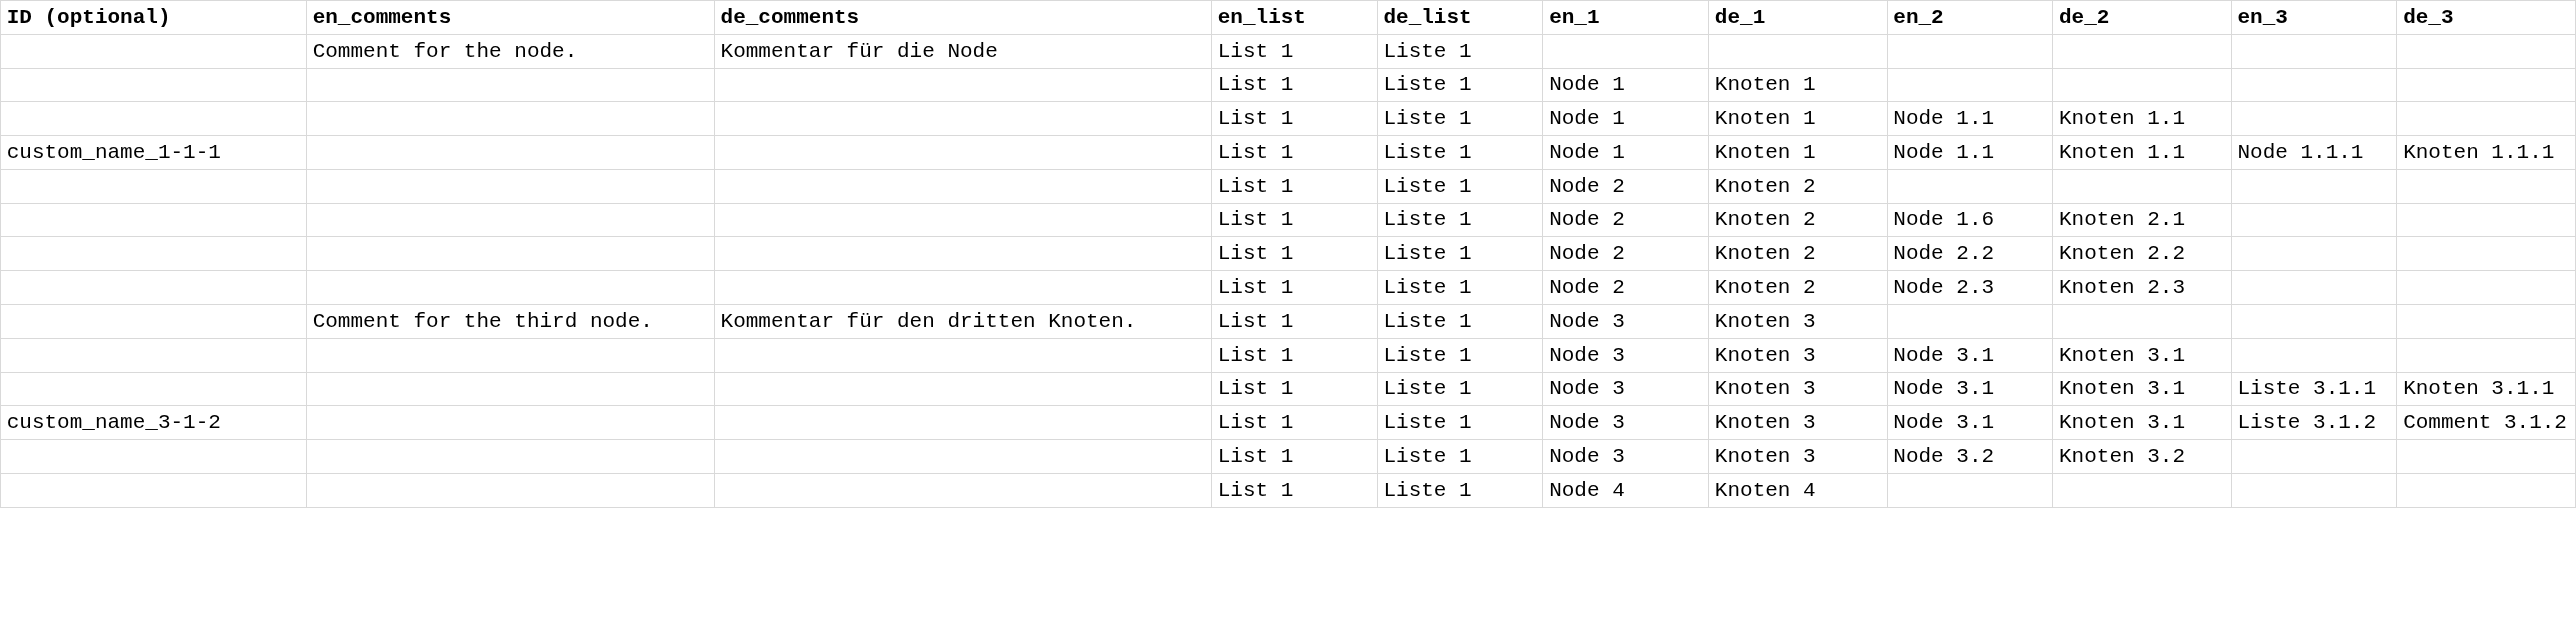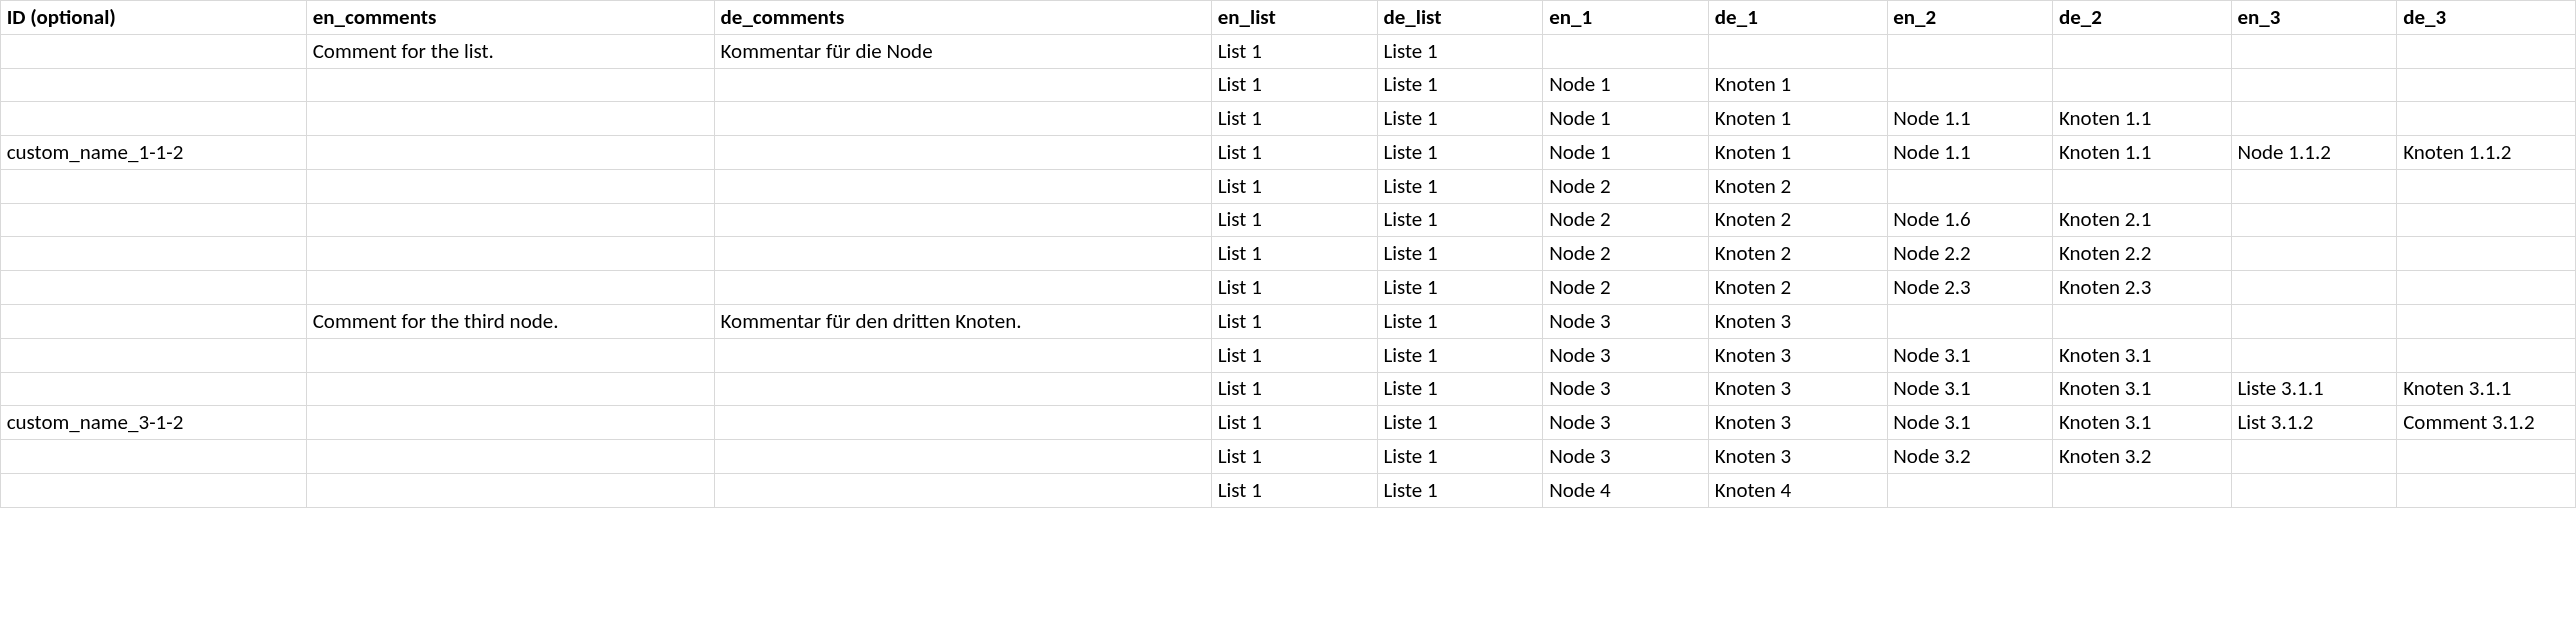--- a/index.html
+++ b/index.html
@@ -1,18 +1,18 @@
 <!DOCTYPE html>
 <html style="font-size:15.2px"><head>
 <meta charset="utf-8">
 <style>
   * { box-sizing: border-box; }
   html, body { margin: 0; padding: 0; }
   body { background: #fff; font-family: Calibri, "Segoe UI", Arial, sans-serif; font-size: 21px; color: #000; }
-  table { border-collapse: collapse; width: 100%; table-layout: fixed; }
+  table { border-collapse: collapse; width: 100%; table-layout: fixed; font-family: Liberation Mono, monospace; }
   th, td {
     border: 1px solid #d9d9d9;
     padding: 3.8px 7.6px 3.8px 5.7px;
     text-align: left;
     vertical-align: middle;
     white-space: nowrap;
     overflow: hidden;
     height: 32px;
     line-height: 1.2;
   }
@@ -57,21 +57,21 @@
       <th>de_1</th>
       <th>en_2</th>
       <th>de_2</th>
       <th>en_3</th>
       <th>de_3</th>
     </tr>
   </thead>
   <tbody id="tbody">
       <tr>
         <td></td>
-        <td>Comment for the list.</td>
+        <td>Comment for the node.</td>
         <td>Kommentar für die Node</td>
         <td>List 1</td>
         <td>Liste 1</td>
         <td></td>
         <td></td>
         <td></td>
         <td></td>
         <td></td>
         <td></td>
       </tr>
@@ -95,31 +95,31 @@
         <td>List 1</td>
         <td>Liste 1</td>
         <td>Node 1</td>
         <td>Knoten 1</td>
         <td>Node 1.1</td>
         <td>Knoten 1.1</td>
         <td></td>
         <td></td>
       </tr>
       <tr>
-        <td>custom_name_1-1-2</td>
+        <td>custom_name_1-1-1</td>
         <td></td>
         <td></td>
         <td>List 1</td>
         <td>Liste 1</td>
         <td>Node 1</td>
         <td>Knoten 1</td>
         <td>Node 1.1</td>
         <td>Knoten 1.1</td>
-        <td>Node 1.1.2</td>
-        <td>Knoten 1.1.2</td>
+        <td>Node 1.1.1</td>
+        <td>Knoten 1.1.1</td>
       </tr>
       <tr>
         <td></td>
         <td></td>
         <td></td>
         <td>List 1</td>
         <td>Liste 1</td>
         <td>Node 2</td>
         <td>Knoten 2</td>
         <td></td>
@@ -208,21 +208,21 @@
       <tr>
         <td>custom_name_3-1-2</td>
         <td></td>
         <td></td>
         <td>List 1</td>
         <td>Liste 1</td>
         <td>Node 3</td>
         <td>Knoten 3</td>
         <td>Node 3.1</td>
         <td>Knoten 3.1</td>
-        <td>List 3.1.2</td>
+        <td>Liste 3.1.2</td>
         <td>Comment 3.1.2</td>
       </tr>
       <tr>
         <td></td>
         <td></td>
         <td></td>
         <td>List 1</td>
         <td>Liste 1</td>
         <td>Node 3</td>
         <td>Knoten 3</td>

